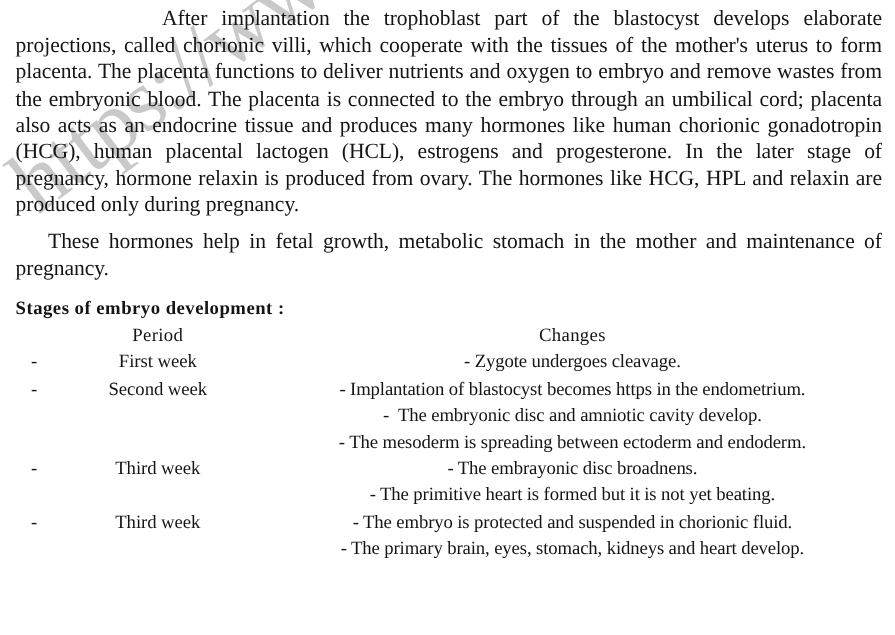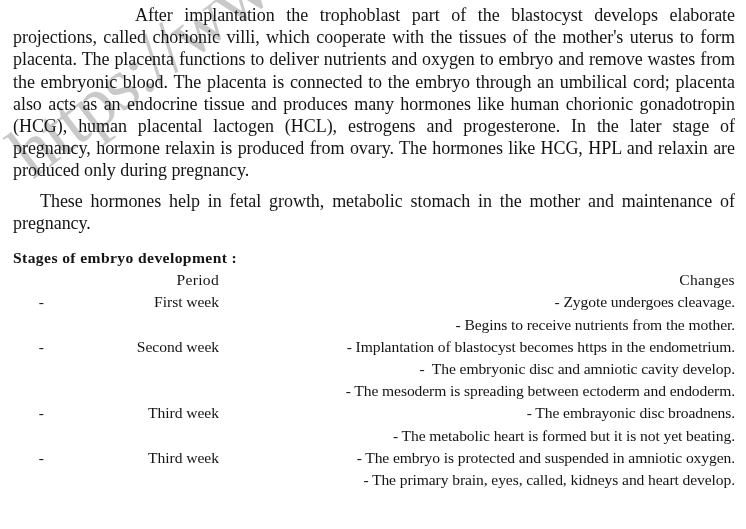--- a/index.html
+++ b/index.html
@@ -77,21 +77,21 @@
   table.stages {
     border-collapse: collapse;
     width: 100%;
     font-size: 15.6px;
     line-height: 22.2px;
     table-layout: fixed;
   }
   table.stages td, table.stages th {
     padding: 0;
     vertical-align: top;
-    text-align: right;
+    text-align: center;
     font-weight: normal;
   }
   col.c-dash   { width: 31px; }
   col.c-period { width: 175px; }
   col.c-change { width: auto; }
 
   th.hdr {
     font-weight: bold;
     letter-spacing: 0.3px;
     padding-bottom: 1px;
@@ -148,25 +148,20 @@
           <th class="hdr hdr-changes">Changes</th>
         </tr>
       </thead>
       <tbody>
         <tr class="row">
           <td class="dash">-</td>
           <td class="period">First week</td>
           <td class="change">- Zygote undergoes cleavage.</td>
         </tr>
         <tr class="row">
-          <td class="dash"></td>
-          <td class="period"></td>
-          <td class="change">- Begins to receive nutrients from the mother.</td>
-        </tr>
-        <tr class="row">
           <td class="dash">-</td>
           <td class="period">Second week</td>
           <td class="change">- Implantation of blastocyst becomes https in the endometrium.</td>
         </tr>
         <tr class="row">
           <td class="dash"></td>
           <td class="period"></td>
           <td class="change">-  The embryonic disc and amniotic cavity develop.</td>
         </tr>
         <tr class="row">
@@ -175,29 +170,29 @@
           <td class="change">- The mesoderm is spreading between ectoderm and endoderm.</td>
         </tr>
         <tr class="row">
           <td class="dash">-</td>
           <td class="period">Third week</td>
           <td class="change">- The embrayonic disc broadnens.</td>
         </tr>
         <tr class="row">
           <td class="dash"></td>
           <td class="period"></td>
-          <td class="change">- The metabolic heart is formed but it is not yet beating.</td>
+          <td class="change">- The primitive heart is formed but it is not yet beating.</td>
         </tr>
         <tr class="row">
           <td class="dash">-</td>
           <td class="period">Third week</td>
-          <td class="change">- The embryo is protected and suspended in amniotic oxygen.</td>
+          <td class="change">- The embryo is protected and suspended in chorionic fluid.</td>
         </tr>
         <tr class="row">
           <td class="dash"></td>
           <td class="period"></td>
-          <td class="change">- The primary brain, eyes, called, kidneys and heart develop.</td>
+          <td class="change">- The primary brain, eyes, stomach, kidneys and heart develop.</td>
         </tr>
       </tbody>
     </table>
 
   </div>
 </div>
 
 </body></html>

